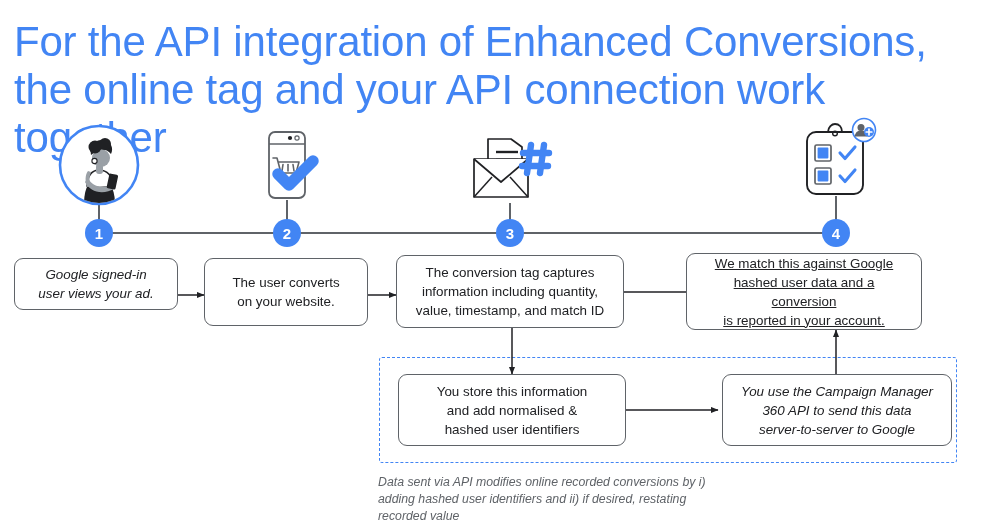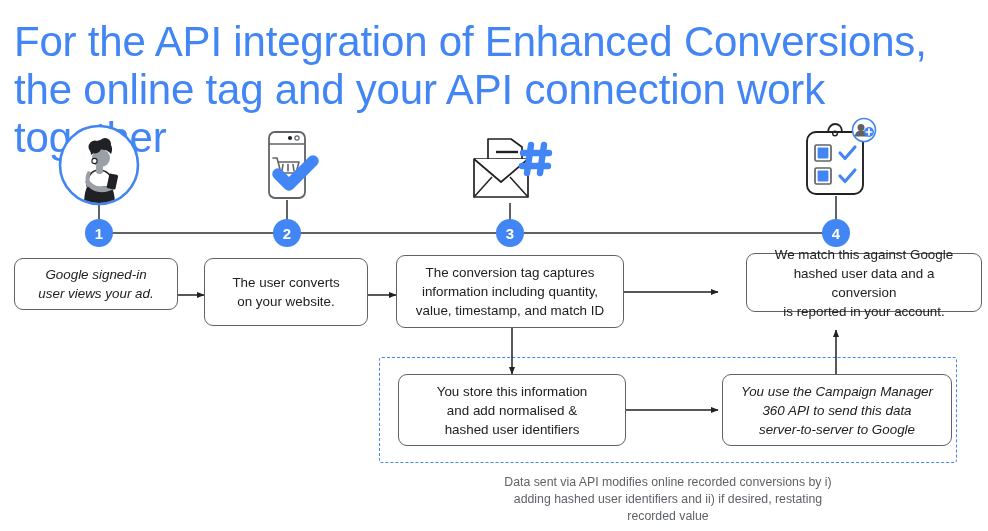--- a/index.html
+++ b/index.html
@@ -102,25 +102,26 @@
     background: transparent;
     z-index: 1;
   }
 
   
   .caption {
     position: absolute;
     left: 378px;
     top: 474px;
     width: 580px;
-    text-align: center;
+    text-align: left;
     font-size: 12.3px;
     line-height: 17px;
     color: #5f6368;
     white-space: pre-line;
+    font-style: italic;
   }
 
   svg { display: block; overflow: visible; }
 </style>
 </head>
 <body>
 
 <div id="canvas">
 
   <div class="title">For the API integration of Enhanced Conversions, the online tag and your API connection work together</div>
@@ -265,21 +266,21 @@
     <span>The user converts
 on your website.</span>
   </div>
 
   <div class="box" style="left:396px; top:255px; width:228px; height:73px;">
     <span>The conversion tag captures
 information including quantity,
 value, timestamp, and match ID</span>
   </div>
 
-  <div class="box" style="left:746px; top:253px; width:236px; height:59px;">
+  <div class="box" style="left:686px; top:253px; width:236px; height:77px;text-decoration:underline;">
     <span>We match this against Google
 hashed user data and a
 conversion
 is reported in your account.</span>
   </div>
 
   <div class="box" style="left:398px; top:374px; width:228px; height:72px;">
     <span>You store this information
 and add normalised &amp;
 hashed user identifiers</span>

